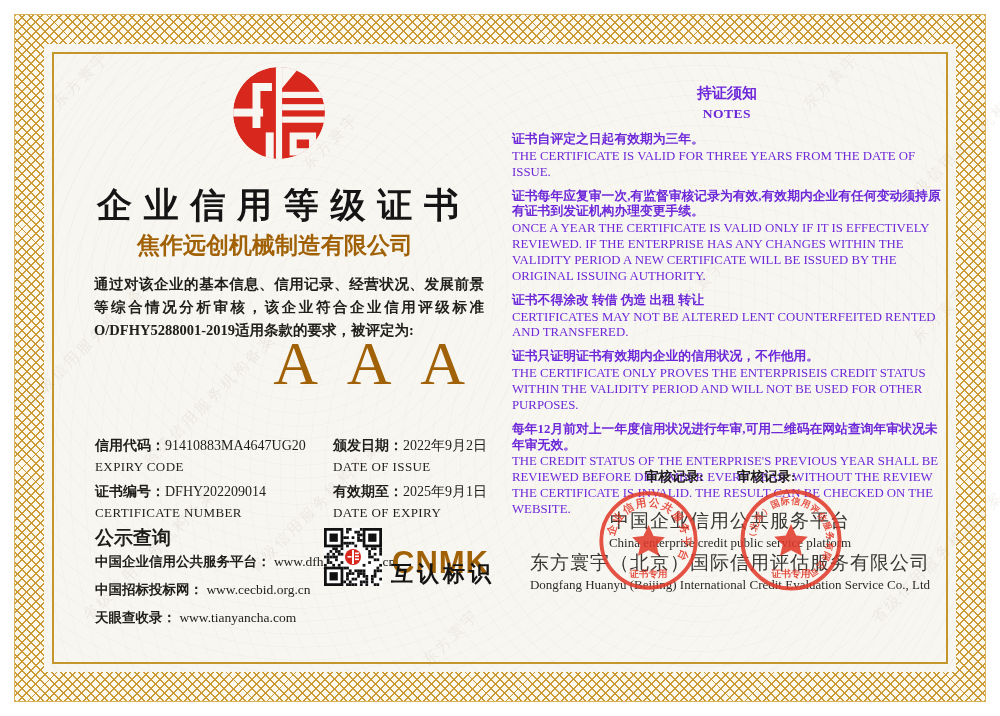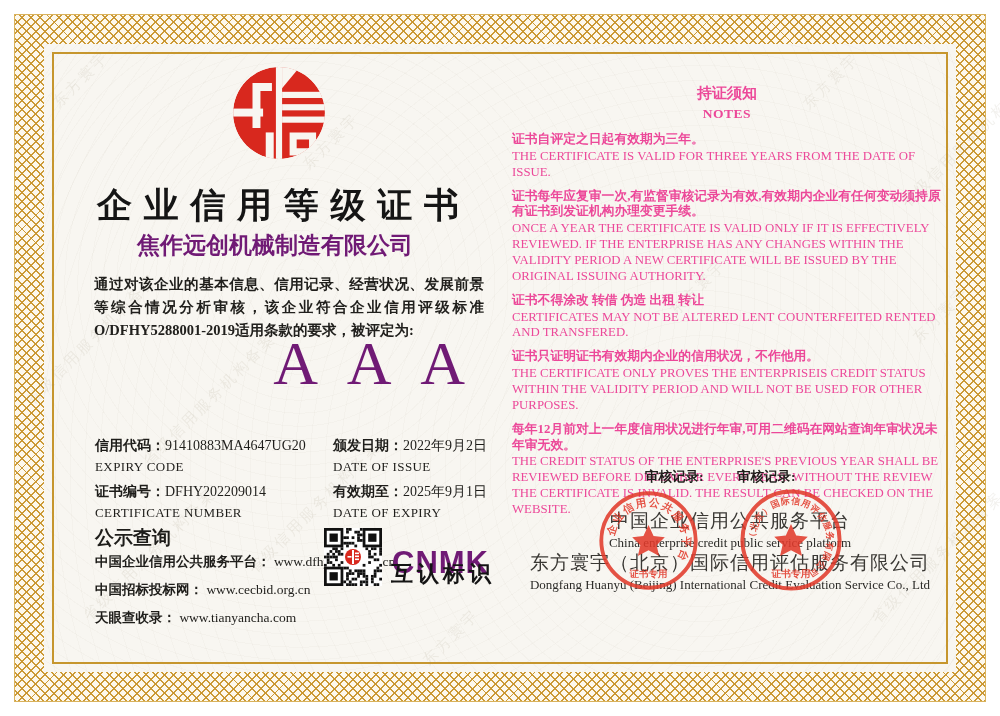--- a/index.html
+++ b/index.html
@@ -16,21 +16,21 @@
   .paper{position:absolute;inset:44px;background:
       repeating-radial-gradient(circle at 28% 38%,rgba(170,160,140,.05) 0 1px,transparent 1px 13px),
       repeating-radial-gradient(circle at 72% 68%,rgba(170,160,140,.05) 0 1px,transparent 1px 15px),
       #f8f6f1;}
   .frame{position:absolute;inset:52px;border:2px solid #c6962e;pointer-events:none;}
 
   .wm{position:absolute;color:#8f8468;opacity:.11;font-size:15px;letter-spacing:3px;
       transform:rotate(-45deg);white-space:nowrap;font-family:"Liberation Serif",serif;}
 
   .abs{position:absolute;}
-  .red{color:#701a75;}
+  .red{color:#a16207;}
 
   .logo{left:226px;top:60px;width:106px;height:106px;}
   .title{left:97px;top:182px;width:362px;display:flex;justify-content:space-between;
          font-family:"Liberation Sans",sans-serif;font-weight:bold;font-size:35px;color:#151515;}
   .company{left:75px;top:230px;width:400px;text-align:center;font-family:"Liberation Sans",sans-serif;
            font-weight:bold;font-size:23px;}
   .statement{left:94px;top:273px;width:390px;font-size:14.5px;line-height:1.6;color:#21201d;
              text-align:justify;font-weight:600;}
   .rating{left:75px;top:328px;width:400px;text-align:right;font-size:62px;
           font-family:"Liberation Serif",serif;letter-spacing:10px;}
@@ -41,21 +41,21 @@
 
   .pq{left:95px;top:525px;font-size:19px;font-weight:700;color:#1e1d1a;}
   .link-line{font-size:13.5px;color:#1e1d1a;white-space:nowrap;font-weight:600;}
   .link-line .url{font-weight:400;}
 
   .qr{left:324px;top:528px;width:58px;height:58px;}
   .cnmk{left:392px;top:545px;font-family:Liberation Sans, sans-serif;font-weight:bold;
         font-size:31px;letter-spacing:1px;}
   .hurenbiaoshi{left:391px;top:559px;font-size:22px;letter-spacing:4px;color:#141414;font-weight:600;}
 
-  .notes{left:512px;top:84px;width:430px;color:#ec4899;}
+  .notes{left:512px;top:84px;width:430px;color:#6d28d9;}
   .notes h3{margin:0;text-align:center;font-size:15px;font-weight:700;}
   .notes h4{margin:3px 0 10px;text-align:center;font-size:13.5px;font-weight:700;letter-spacing:.5px;}
   .notes p{margin:0 0 8px;font-size:12.8px;line-height:1.24;}
   .notes .zh{font-weight:600;}
   .notes .en{font-weight:400;margin-top:-7px;}
 
   .review{font-size:13.5px;font-weight:700;color:#1e1d1a;white-space:nowrap;}
 
   .issuers{left:520px;top:510px;width:420px;text-align:center;color:#33312d;}
   .issuers .big{font-size:19px;letter-spacing:1px;line-height:1.2;font-family:"Liberation Sans",sans-serif;color:#3a3834;}

